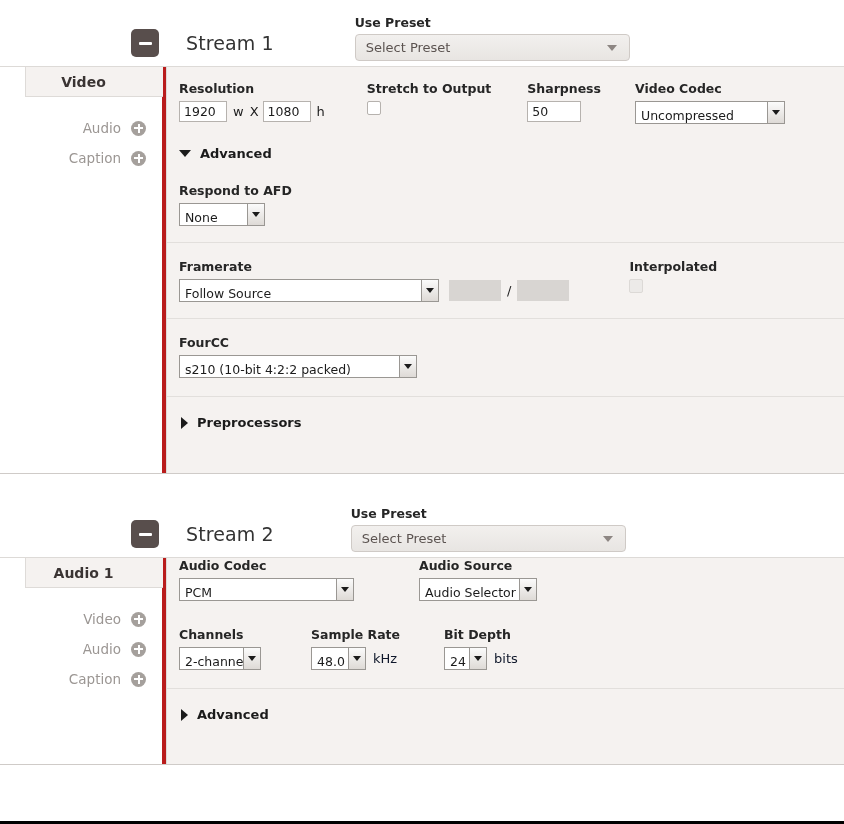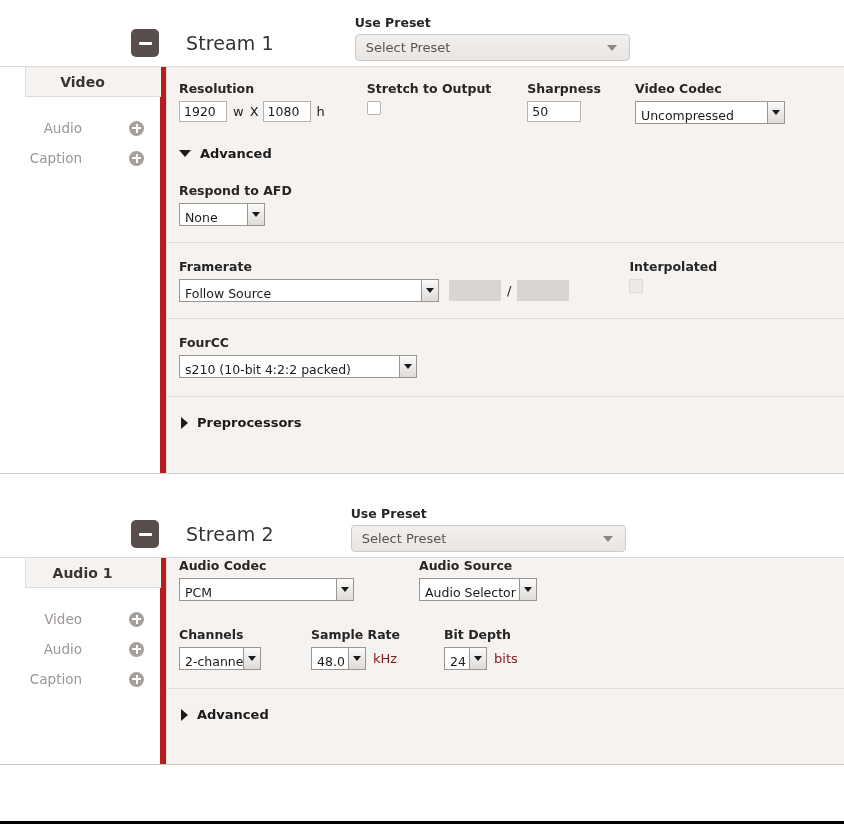--- a/index.html
+++ b/index.html
@@ -89,21 +89,21 @@
     display: flex;
     border-top: 1px solid #dddad7;
     border-bottom: 1px solid #cfcbc8;
     background: #f5f2f0;
   }
   .sidebar {
     width: 166px;
     flex: none;
     background: #ffffff;
     padding-top: 0;
-    border-right: 6px solid #b91c1c;
+    border-right: 4px solid #b91c1c;
   }
   .side-tab {
     margin: 0 0 0 24px;
     height: 30px;
     background: #f5f2f0;
     border: 1px solid #dedbd8;
     border-top: none;
     border-right: none;
     display: flex;
     align-items: center;
@@ -117,21 +117,20 @@
     cursor: pointer;
   }
   .side-add-list { padding-top: 16px; }
   .side-add {
     display: flex;
     align-items: center;
     justify-content: flex-end;
     padding-right: 16px;
     height: 30px;
     cursor: pointer;
-    gap: 37px;
   }
   .side-add .txt {
     font-size: 13.5px;
     color: #9b9693;
     margin-right: 10px;
   }
   .plus-icon {
     width: 15px; height: 15px;
     border-radius: 50%;
     background: #a5a09c;
@@ -171,21 +170,21 @@
     font-size: 12.5px;
     color: #1b1b1b;
     display: flex;
     align-items: center;
     padding: 0 4px;
     font-family: "DejaVu Sans", "Liberation Sans", sans-serif;
   }
   .txtbox.disabled { background: #d8d5d2; border-color: #d8d5d2; }
   .inline { display: flex; align-items: center; }
   .inline .sep { font-size: 13px; color: #1b1b1b; margin: 0 6px; }
-  .unit { font-size: 13px; color: #7f1d1d; margin-left: 7px; }
+  .unit { font-size: 13px; color: #0f172a; margin-left: 7px; }
 
   .sel {
     height: 23px;
     background: #ffffff;
     border: 1px solid #9a9793;
     display: flex;
     align-items: flex-end;
     font-size: 12.5px;
     color: #1b1b1b;
     cursor: pointer;

